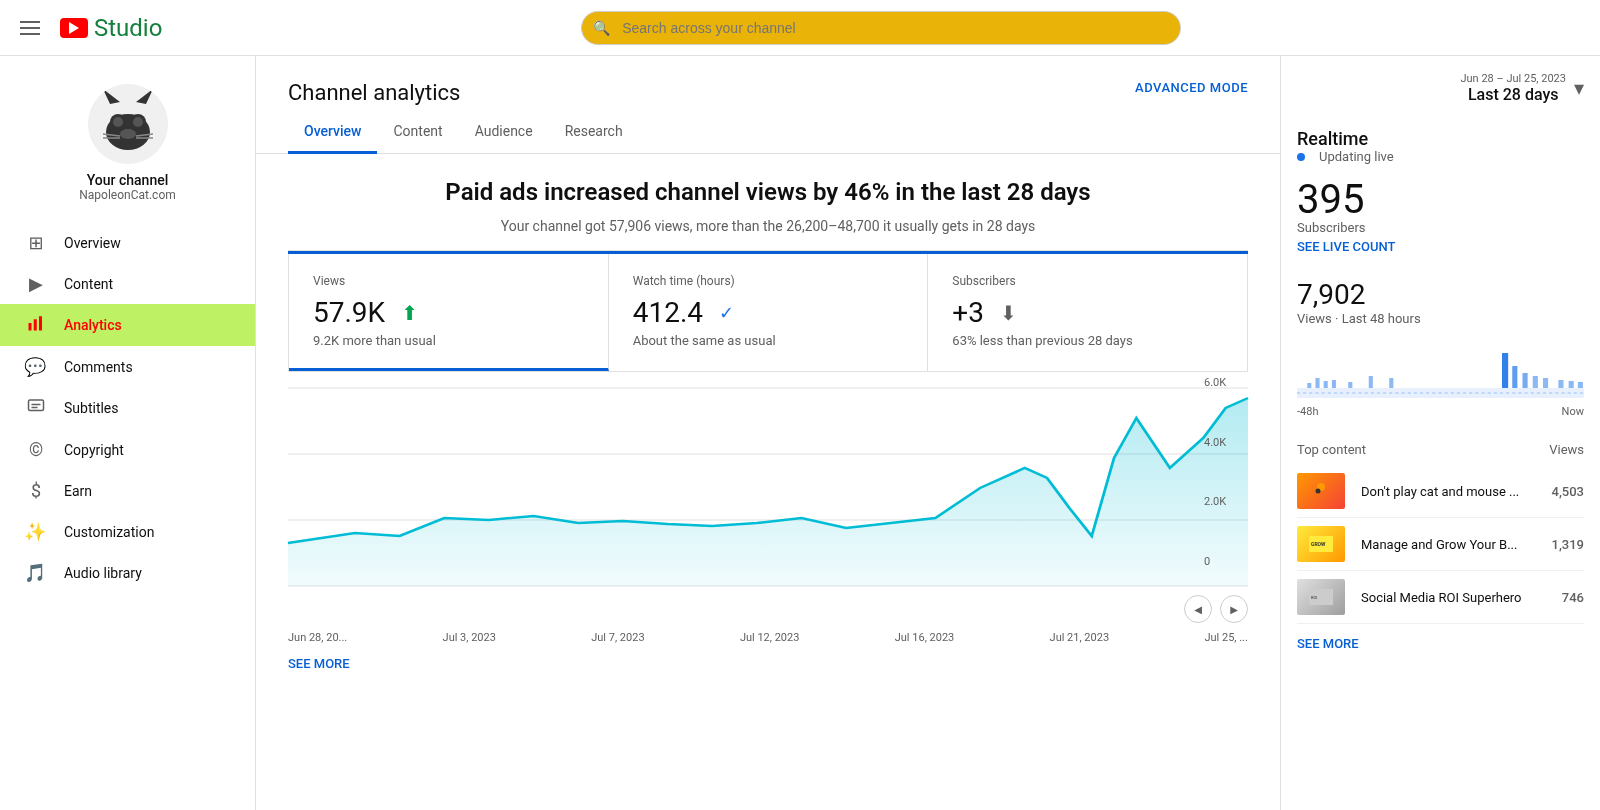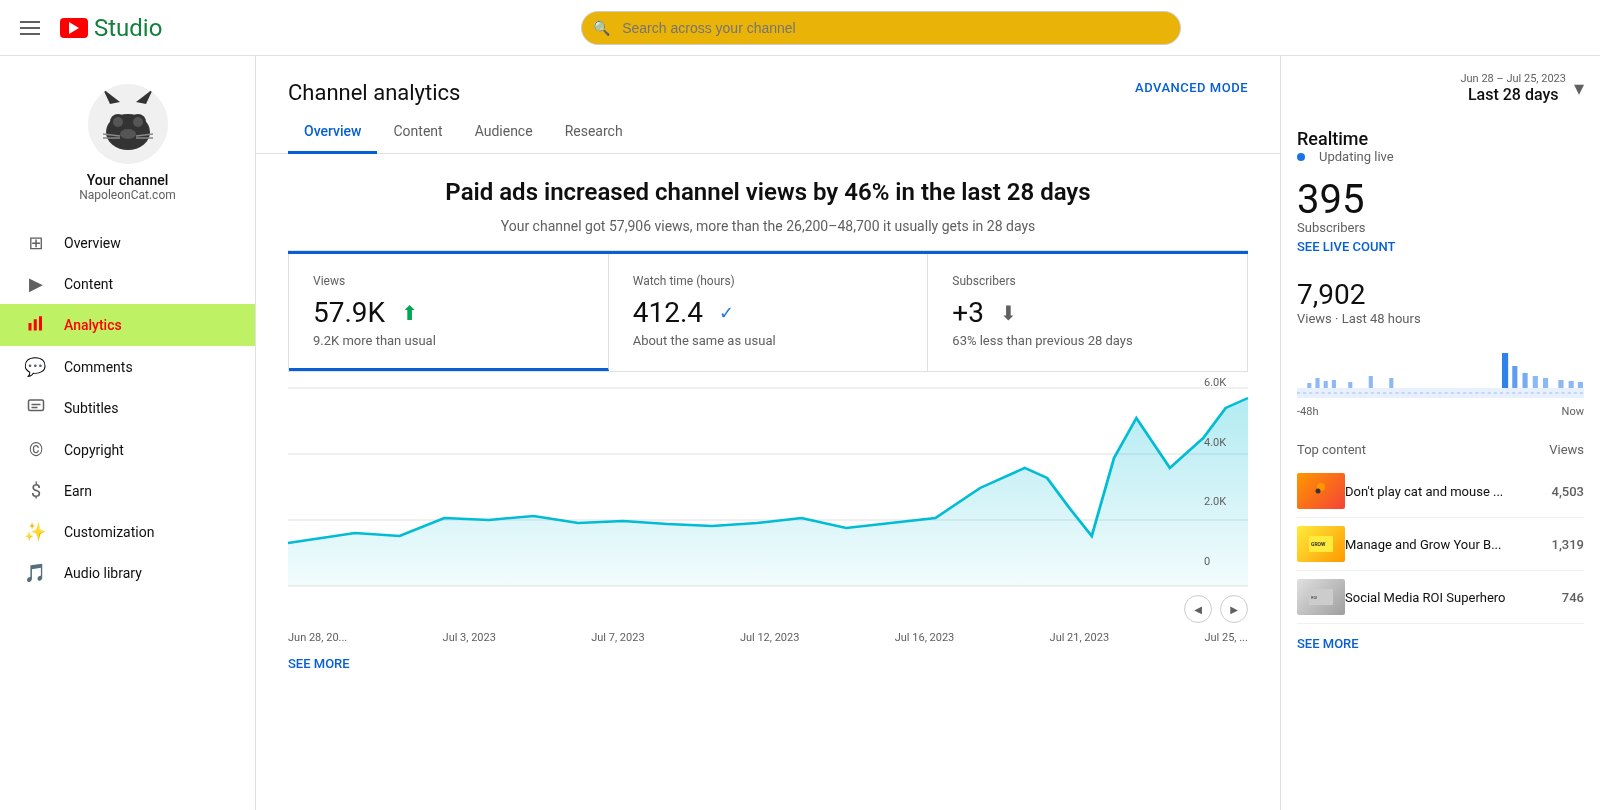--- a/index.html
+++ b/index.html
@@ -94,21 +94,21 @@
     .views-count { font-size: 28px; font-weight: 400; }
     .views-label { font-size: 13px; color: #606060; margin-bottom: 12px; }
 
     
     .sparkline { width: 100%; height: 60px; margin-bottom: 4px; }
     .sparkline-labels { display: flex; justify-content: space-between; font-size: 11px; color: #606060; margin-bottom: 16px; }
 
     
     .top-content-section {}
     .top-content-header { display: flex; justify-content: space-between; align-items: center; font-size: 13px; color: #606060; margin-bottom: 8px; }
-    .top-content-item { display: flex; align-items: center; gap: 0; padding: 8px 0; border-bottom: 1px solid #f0f0f0; }
+    .top-content-item { display: flex; align-items: center; gap: 16px; padding: 8px 0; border-bottom: 1px solid #f0f0f0; }
     .thumb { width: 48px; height: 36px; background: #e0e0e0; border-radius: 2px; flex-shrink: 0; overflow: hidden; }
     .thumb-1 { background: linear-gradient(135deg, #ff9800, #f44336); }
     .thumb-2 { background: linear-gradient(135deg, #ffeb3b, #ff9800); }
     .thumb-3 { background: linear-gradient(135deg, #e0e0e0, #9e9e9e); }
     .thumb-inner { width: 100%; height: 100%; display: flex; align-items: center; justify-content: center; font-size: 8px; color: #fff; }
     .content-title { font-size: 13px; flex: 1; overflow: hidden; text-overflow: ellipsis; white-space: nowrap; }
     .content-views { font-size: 13px; color: #606060; font-weight: 500; }
     .right-see-more { color: #065fd4; font-size: 13px; font-weight: 500; cursor: pointer; padding: 12px 0 0; display: block; }
 
     

